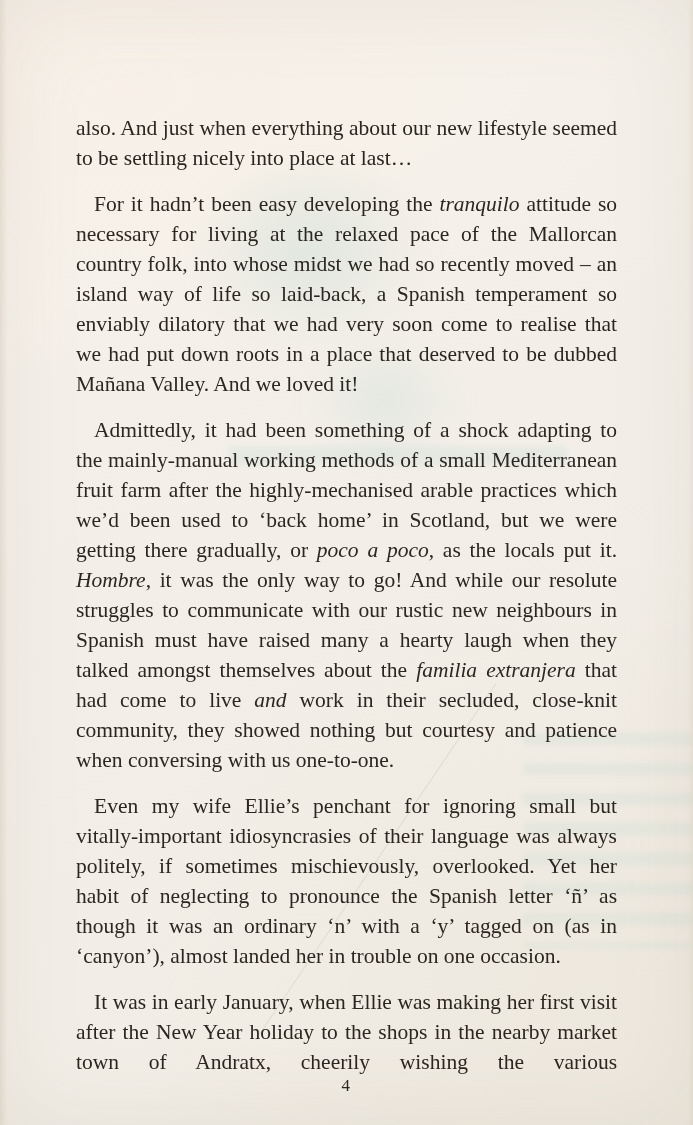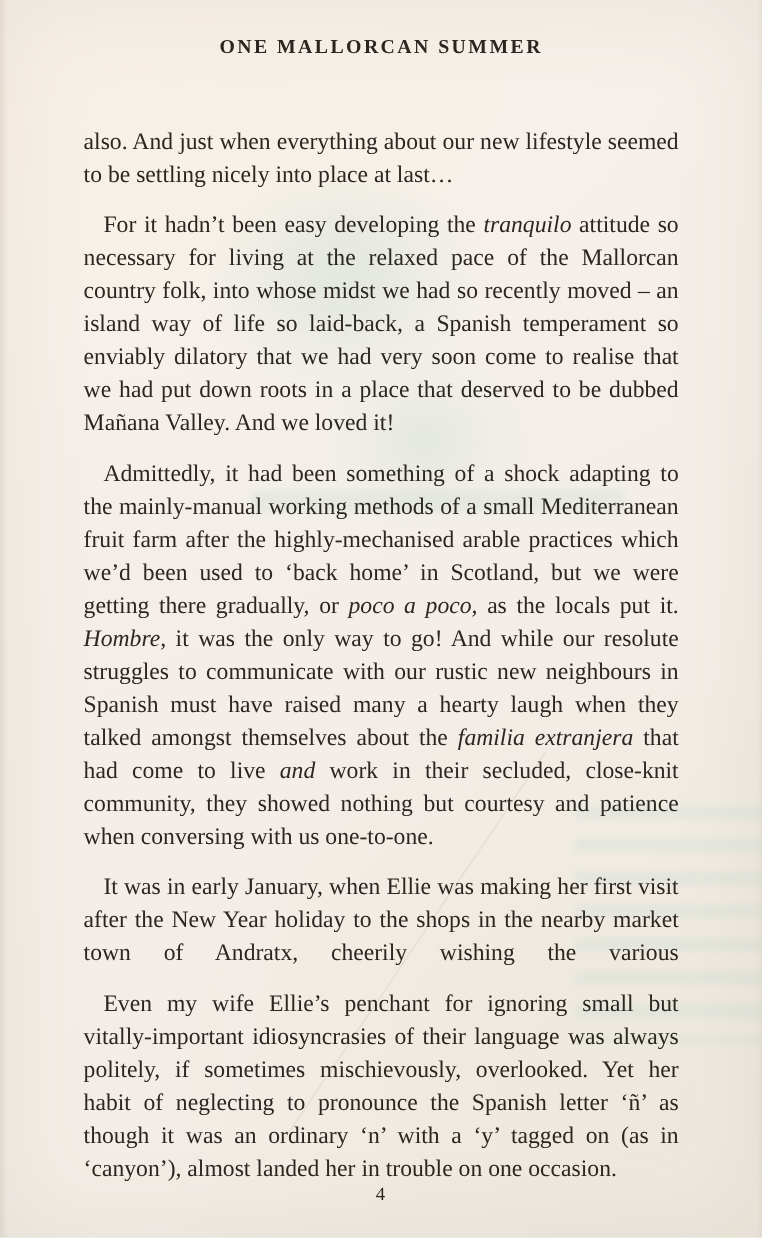--- a/index.html
+++ b/index.html
@@ -102,24 +102,23 @@
 <div class="page">
   <div class="edge-left"></div>
   <div class="edge-right"></div>
 
   <div class="ghost ghost-illustration"></div>
   <div class="ghost ghost-illustration-2"></div>
   <div class="ghost ghost-title-band"></div>
   <div class="ghost ghost-text-rows"></div>
   <div class="crease"></div>
 
-  <header class="running-header">ONE MALLORCAN SUMMER</header>
 
   <main class="body-text">
       <p class=""><span>also. And just when everything about our new lifestyle seemed to be settling nicely into place at last…</span></p>
       <p class="indent"><span>For it hadn’t been easy developing the </span><em>tranquilo</em><span> attitude so necessary for living at the relaxed pace of the Mallorcan country folk, into whose midst we had so recently moved – an island way of life so laid-back, a Spanish temperament so enviably dilatory that we had very soon come to realise that we had put down roots in a place that deserved to be dubbed Mañana Valley. And we loved it!</span></p>
       <p class="indent"><span>Admittedly, it had been something of a shock adapting to the mainly-manual working methods of a small Mediterranean fruit farm after the highly-mechanised arable practices which we’d been used to ‘back home’ in Scotland, but we were getting there gradually, or </span><em>poco a poco</em><span>, as the locals put it. </span><em>Hombre</em><span>, it was the only way to go! And while our resolute struggles to communicate with our rustic new neighbours in Spanish must have raised many a hearty laugh when they talked amongst themselves about the </span><em>familia extranjera</em><span> that had come to live </span><em>and</em><span> work in their secluded, close-knit community, they showed nothing but courtesy and patience when conversing with us one-to-one.</span></p>
+      <p class="indent"><span>Even my wife Ellie’s penchant for ignoring small but vitally-important idiosyncrasies of their language was always politely, if sometimes mischievously, overlooked. Yet her habit of neglecting to pronounce the Spanish letter ‘ñ’ as though it was an ordinary ‘n’ with a ‘y’ tagged on (as in ‘canyon’), almost landed her in trouble on one occasion.</span></p>
       <p class="indent cont"><span>It was in early January, when Ellie was making her first visit after the New Year holiday to the shops in the nearby market town of Andratx, cheerily wishing the various</span></p>
-      <p class="indent"><span>Even my wife Ellie’s penchant for ignoring small but vitally-important idiosyncrasies of their language was always politely, if sometimes mischievously, overlooked. Yet her habit of neglecting to pronounce the Spanish letter ‘ñ’ as though it was an ordinary ‘n’ with a ‘y’ tagged on (as in ‘canyon’), almost landed her in trouble on one occasion.</span></p>
     </main>
 
   <footer class="page-number">4</footer>
 </div>
 
 </body></html>

